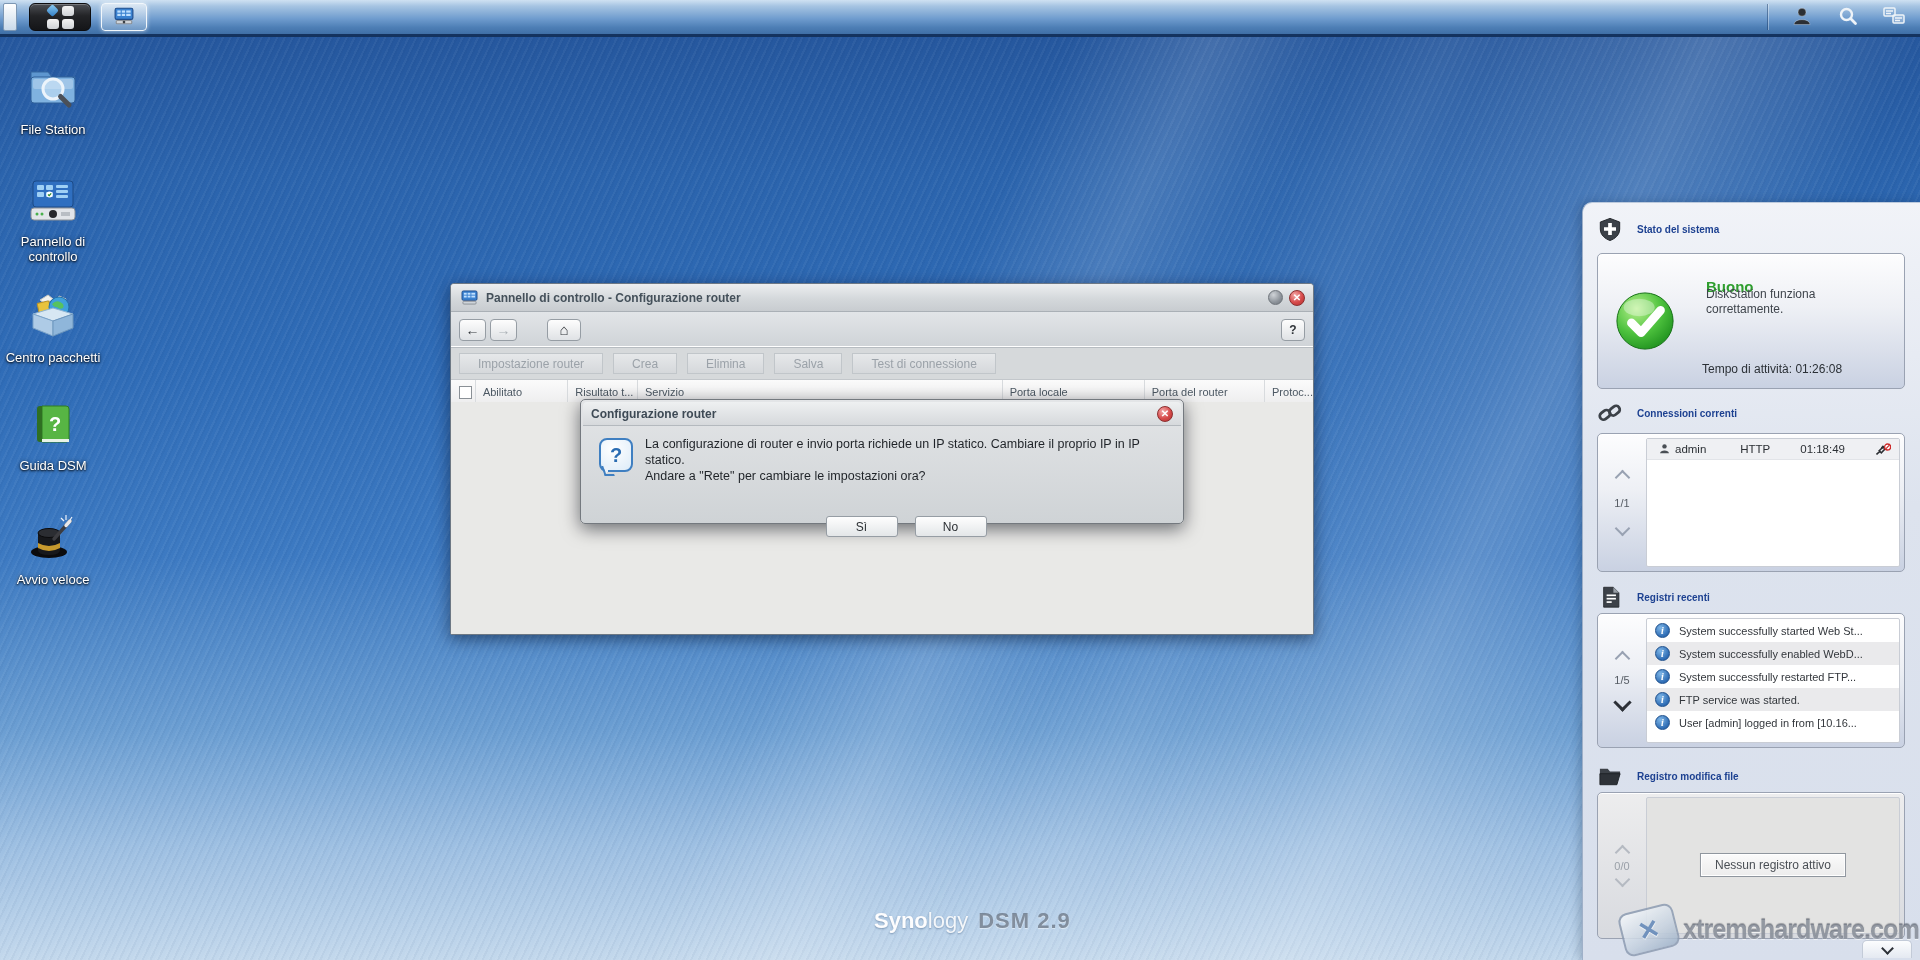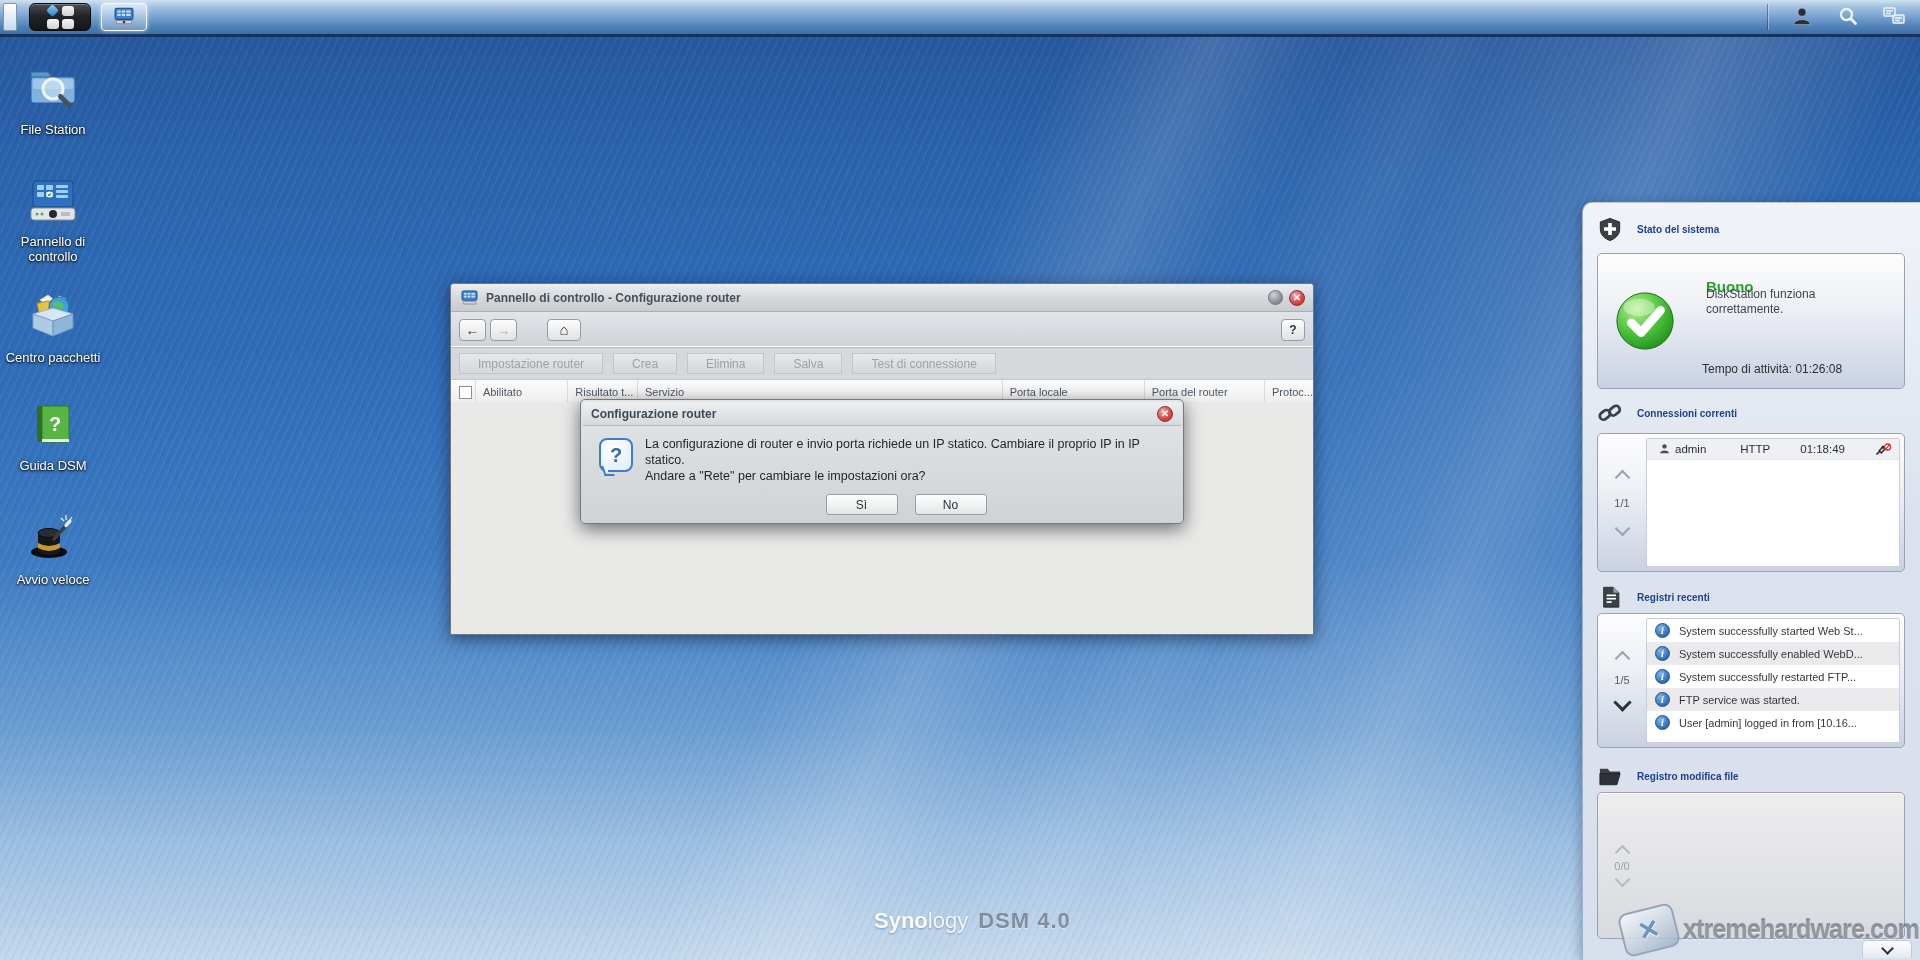--- a/index.html
+++ b/index.html
@@ -86,21 +86,21 @@
   .d-title-text{flex:1;font-size:12px;font-weight:bold;color:#3e4a55;}
   .d-body{position:relative;padding:10px 14px 0 62px;font-size:12.5px;color:#1f2328;line-height:16px;}
   .q-icon{position:absolute;left:16px;top:12px;width:30px;height:30px;border-radius:8px;
     border:2px solid #3f7fc1;background:radial-gradient(circle at 40% 30%,#ffffff,#dcebf8);
     color:#2a6cb2;font-size:20px;font-weight:bold;display:flex;align-items:center;justify-content:center;}
   .q-icon::after{content:"";position:absolute;left:2px;bottom:-6px;width:8px;height:8px;
     background:linear-gradient(315deg,transparent 50%,#eaf2fa 50%);border-left:2px solid #3f7fc1;border-bottom:2px solid #3f7fc1;
     transform:skewX(20deg);}
   .d-buttons{display:flex;justify-content:center;gap:17px;margin-top:10px;}
   .d-btn{width:72px;height:21px;border:1px solid #969da4;border-radius:3px;cursor:pointer;
-    background:linear-gradient(180deg,#fefefe,#e3e6e8);font-size:12px;color:#2b2f33;}
+    background:linear-gradient(180deg,#fefefe,#e3e6e8);font-size:12px;color:#2b2f33;margin-top:22px;}
 
   
   .widgets{position:absolute;left:1582px;top:202px;right:0;bottom:0;z-index:8;
     background:linear-gradient(180deg,#f1f3f8,#dde3ee 40%,#d8dfec);
     border-left:1px solid #9fb0c8;border-top:1px solid #bccadd;border-radius:10px 0 0 0;
     box-shadow:-3px 0 10px rgba(10,30,60,.25);}
   .wsec-head{position:absolute;left:14px;display:flex;align-items:center;gap:14px;}
   .wsec-head .wh-icon{width:26px;display:flex;justify-content:center;}
   .wsec-title{font-size:10px;font-weight:bold;color:#1d4191;}
   .wpanel{position:absolute;left:14px;width:306px;border:1px solid #9aa2b2;border-radius:5px;
@@ -506,32 +506,35 @@
           </svg>
       </span>
       <span class="wsec-title">Registro modifica file</span>
     </div>
     <div class="wpanel" style="top:589px;height:145px;background:linear-gradient(180deg,#ededee,#d8dadf);">
       <div class="pager" style="gap:2px;">
         <span class="chev up gray"></span>
         <span class="pager-label" style="color:#9aa0a8;">0/0</span>
         <span class="chev down gray"></span>
       </div>
+      <div class="wlist gray">
+        <span class="empty-btn">Nessun registro attivo</span>
+      </div>
     </div>
 
     <div class="watermark">
       <span class="wm-badge">
           <span class="wm-x">✕</span>
         </span>
       <span class="wm-text">xtremehardware.com</span>
     </div>
     <div class="collapse-tab">
       <span class="chev down"></span>
     </div>
   </div>
 
   <div class="branding">
     <span class="brand-bold">Syno</span>
       <span class="brand-light">logy</span>
-    <span class="brand-ver">DSM 4.0</span>
+    <span class="brand-ver">DSM 2.9</span>
   </div>
 
 </div>
 
 </body></html>

